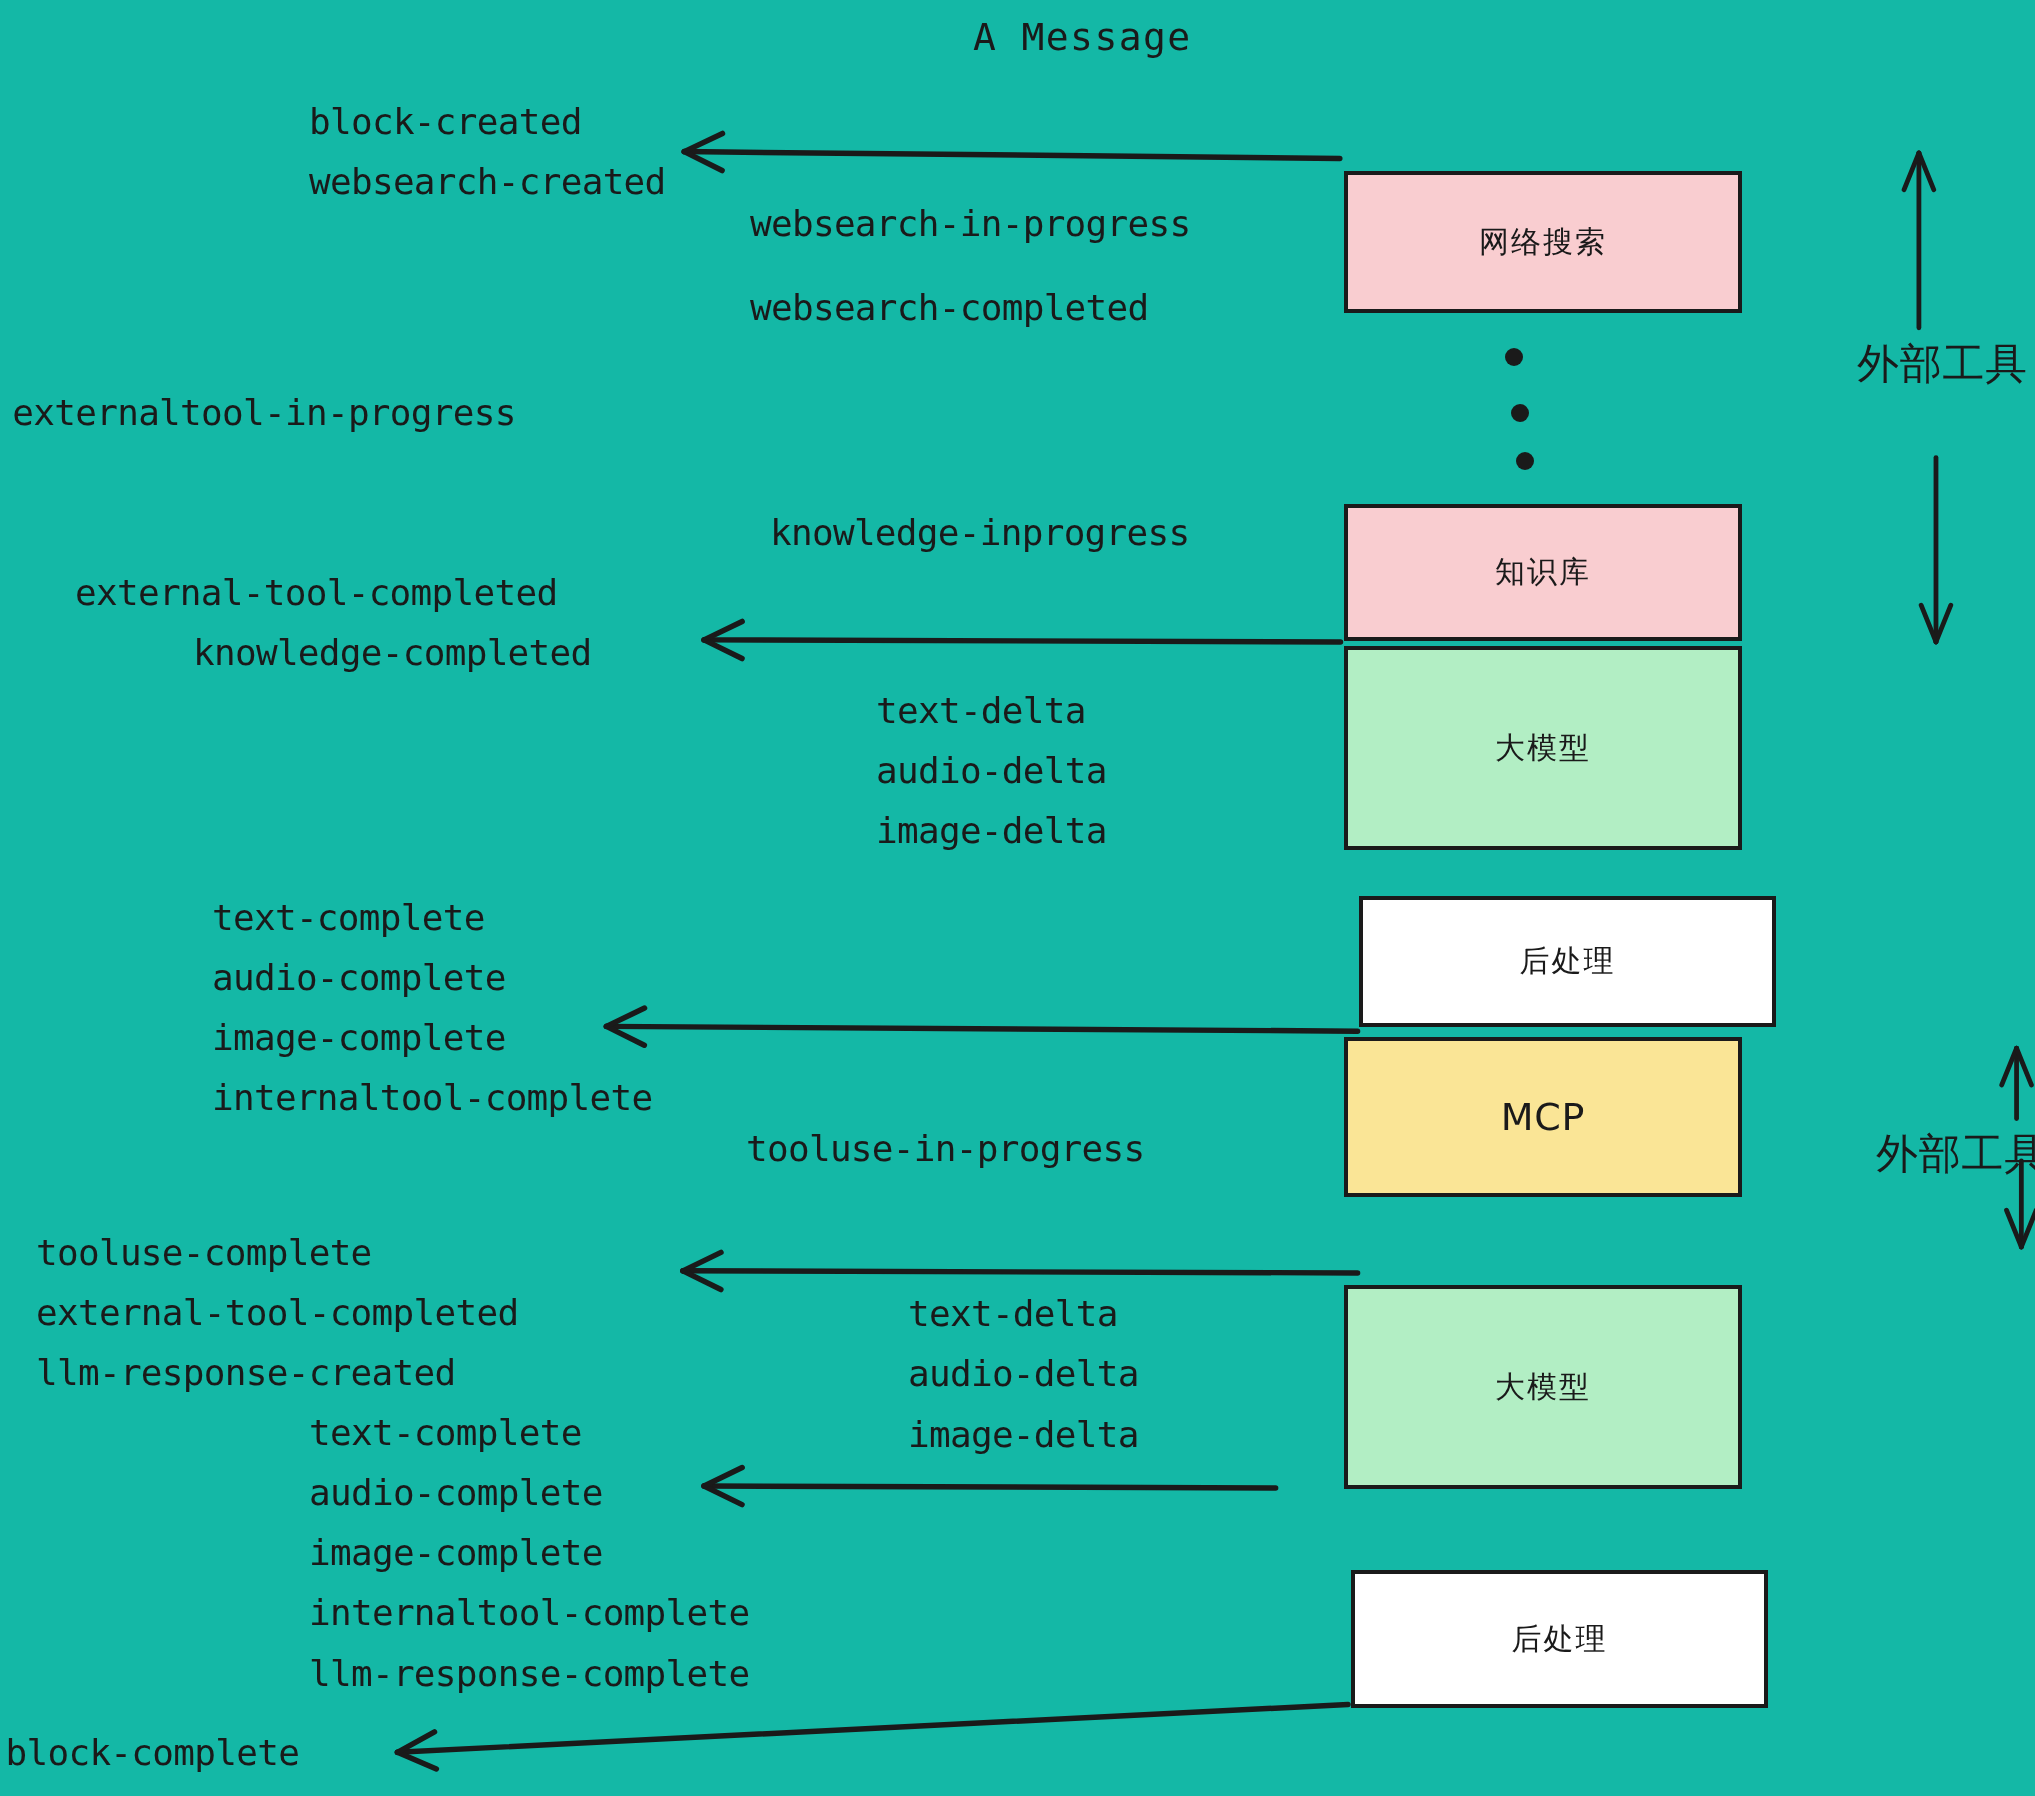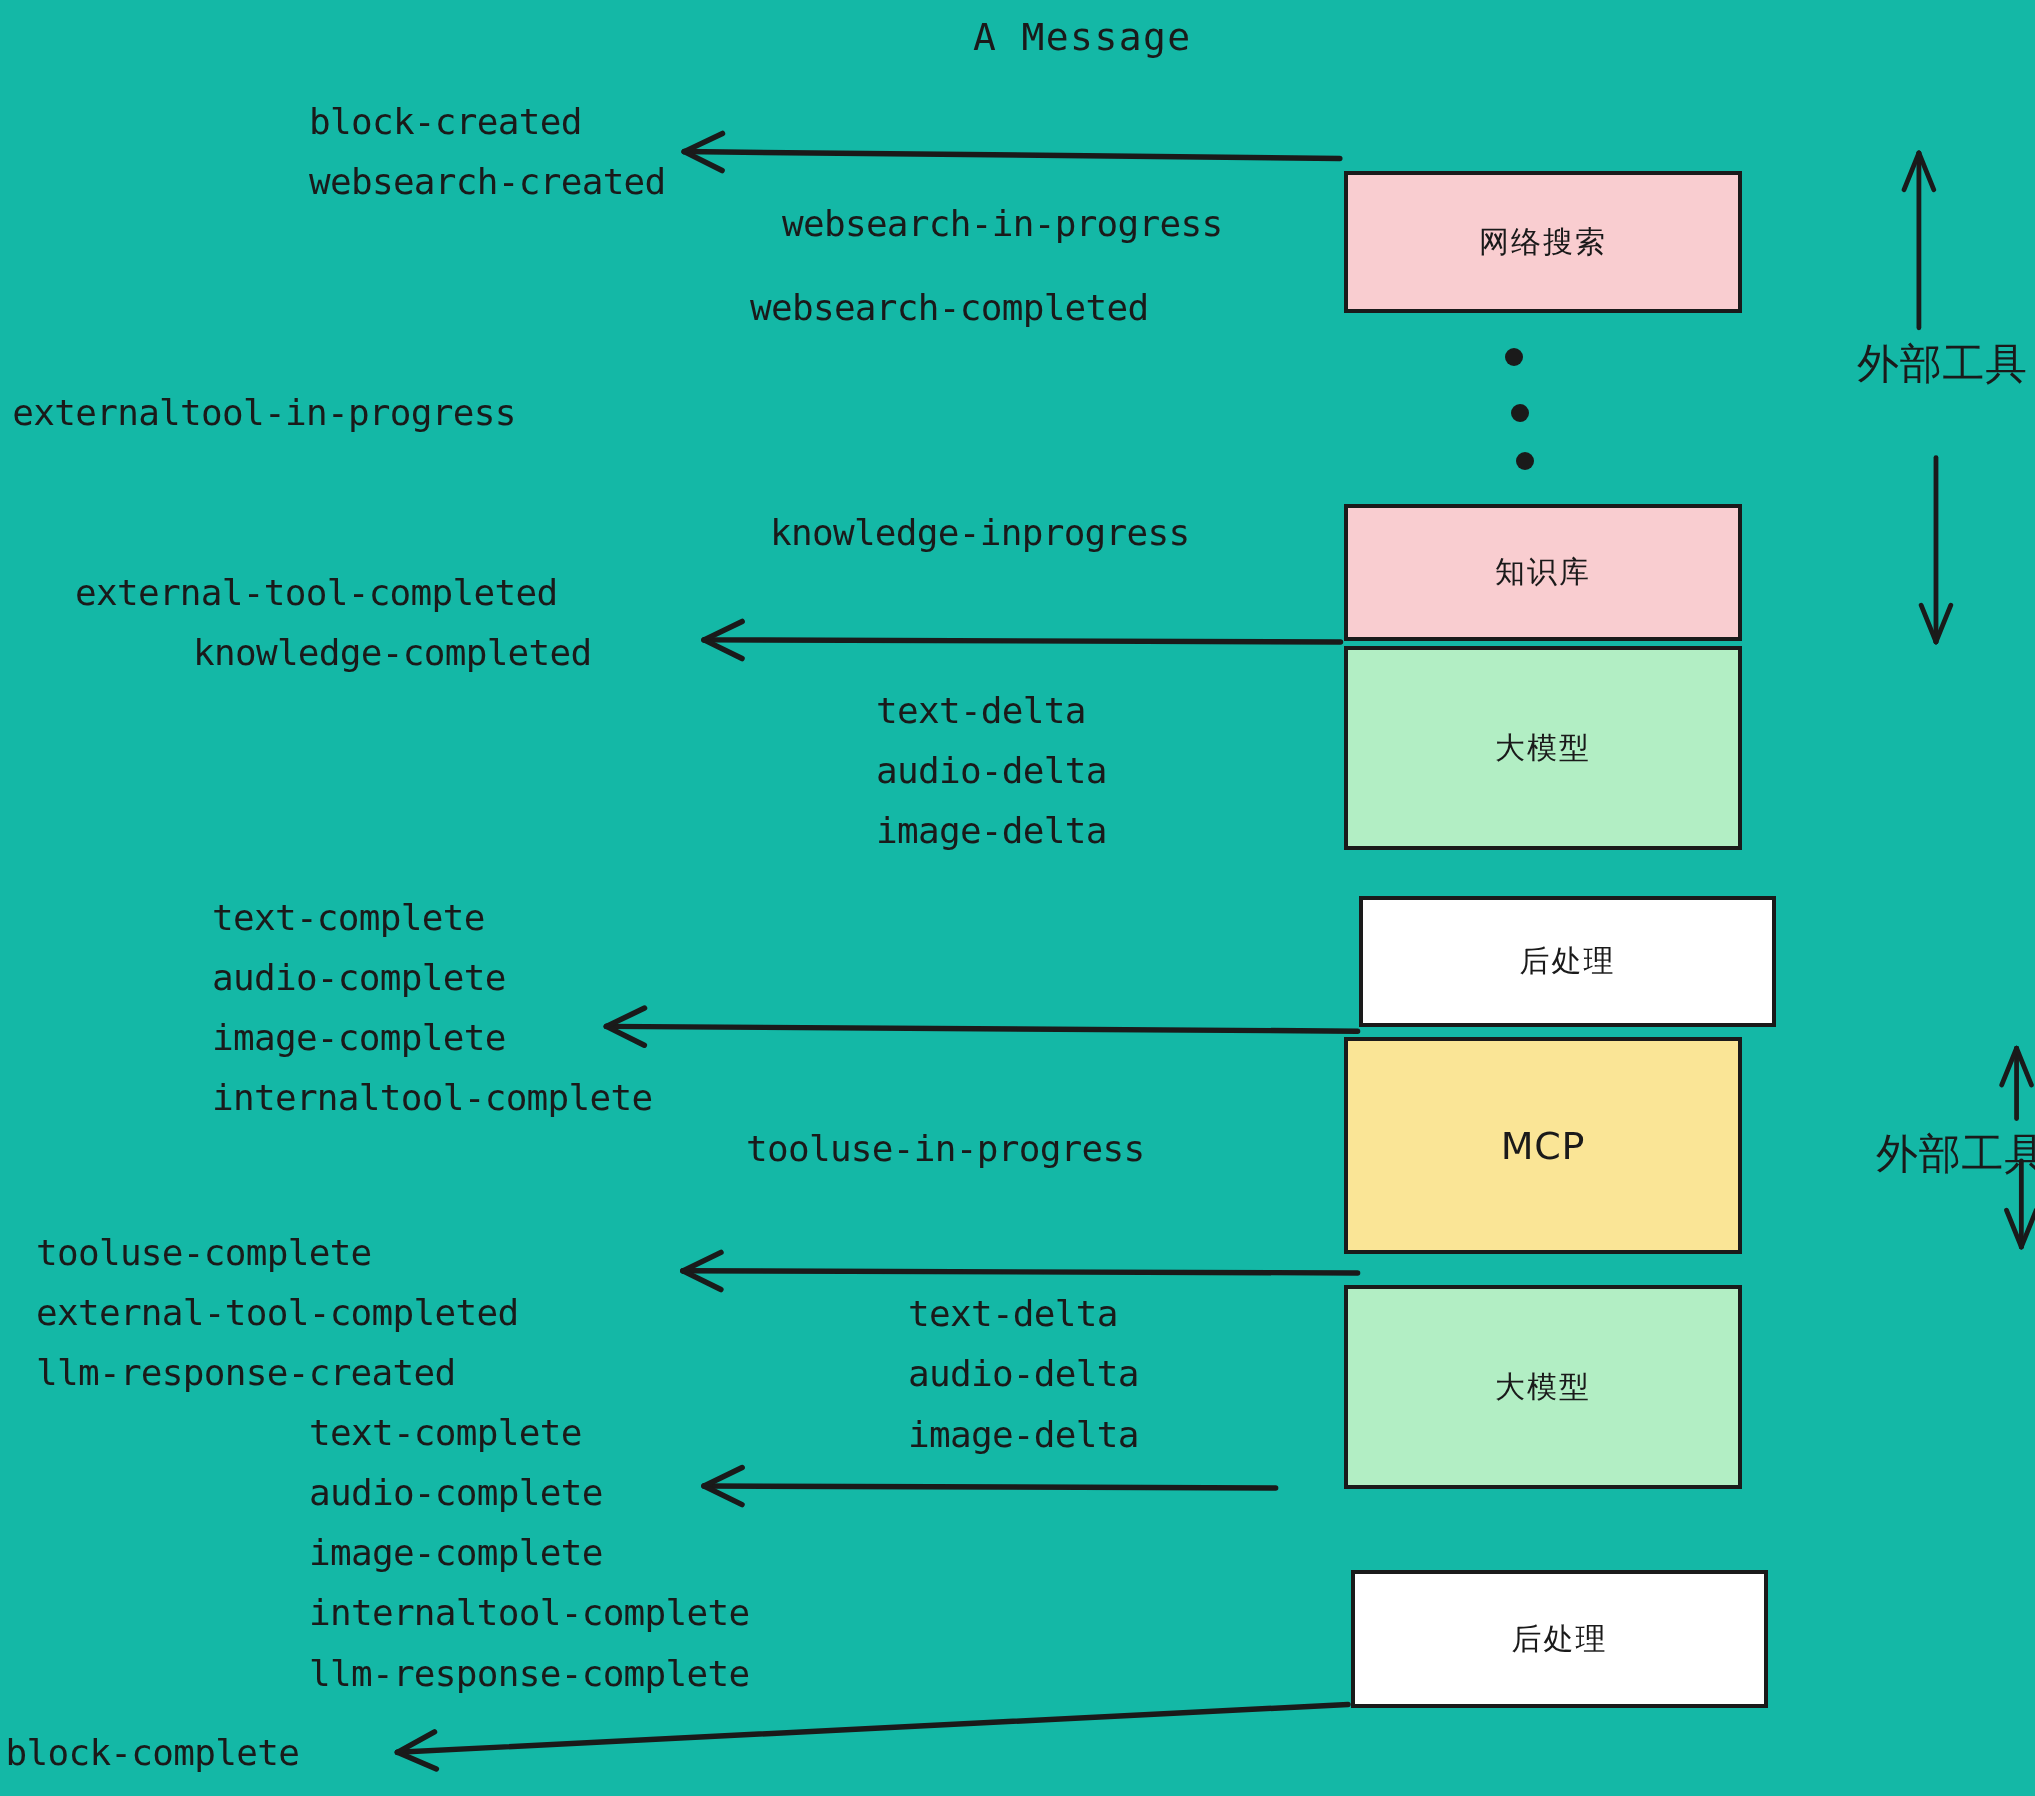--- a/index.html
+++ b/index.html
@@ -77,21 +77,21 @@
 </head>
 <body>
 
 <div id="canvas">
 
   <div class="title" id="page-title" style="left:973px; top:15px;">A Message</div>
 
   <div id="events-layer">
       <div class="evt" style="left: 309px; top: 104px;">block-created</div>
       <div class="evt" style="left: 309px; top: 164px;">websearch-created</div>
-      <div class="evt" style="left: 782px; top: 206px;">websearch-in-progress</div>
+      <div class="evt" style="left: 750px; top: 206px;">websearch-in-progress</div>
       <div class="evt" style="left: 750px; top: 290px;">websearch-completed</div>
       <div class="evt" style="left: 12.3px; top: 395px;">externaltool-in-progress</div>
       <div class="evt" style="left: 770px; top: 515px;">knowledge-inprogress</div>
       <div class="evt" style="left: 75px; top: 575px;">external-tool-completed</div>
       <div class="evt" style="left: 193px; top: 635px;">knowledge-completed</div>
       <div class="evt" style="left: 876px; top: 693px;">text-delta</div>
       <div class="evt" style="left: 876px; top: 753px;">audio-delta</div>
       <div class="evt" style="left: 876px; top: 813px;">image-delta</div>
       <div class="evt" style="left: 212px; top: 900px;">text-complete</div>
       <div class="evt" style="left: 212px; top: 960px;">audio-complete</div>
@@ -109,21 +109,21 @@
       <div class="evt" style="left: 309px; top: 1535px;">image-complete</div>
       <div class="evt" style="left: 309px; top: 1595px;">internaltool-complete</div>
       <div class="evt" style="left: 309px; top: 1656px;">llm-response-complete</div>
       <div class="evt" style="left: 5.5px; top: 1735px;">block-complete</div>
     </div>
   <div id="boxes-layer">
       <div class="box" style="left: 1344px; top: 171px; width: 398px; height: 142px; background: rgb(249, 205, 208);">网络搜索</div>
       <div class="box" style="left: 1344px; top: 504px; width: 398px; height: 137px; background: rgb(249, 205, 208);">知识库</div>
       <div class="box" style="left: 1344px; top: 646px; width: 398px; height: 204px; background: rgb(178, 238, 196);">大模型</div>
       <div class="box" style="left: 1359px; top: 896px; width: 417px; height: 131px; background: rgb(255, 255, 255);">后处理</div>
-      <div class="box mono" style="left: 1344px; top: 1037px; width: 398px; height: 217px; background: rgb(250, 229, 150);">MCP</div>
+      <div class="box mono" style="left: 1344px; top: 1037px; width: 398px; height: 160px; background: rgb(250, 229, 150);">MCP</div>
       <div class="box" style="left: 1344px; top: 1285px; width: 398px; height: 204px; background: rgb(178, 238, 196);">大模型</div>
       <div class="box" style="left: 1351px; top: 1570px; width: 417px; height: 138px; background: rgb(255, 255, 255);">后处理</div>
     </div>
   <div id="dots-layer">
       <div class="dot" style="left: 1505px; top: 348px;"></div>
       <div class="dot" style="left: 1511px; top: 404px;"></div>
       <div class="dot" style="left: 1516px; top: 452px;"></div>
     </div>
   <div id="side-layer">
       <div class="side-label" style="left: 1825px; top: 336px;">外部工具</div>

